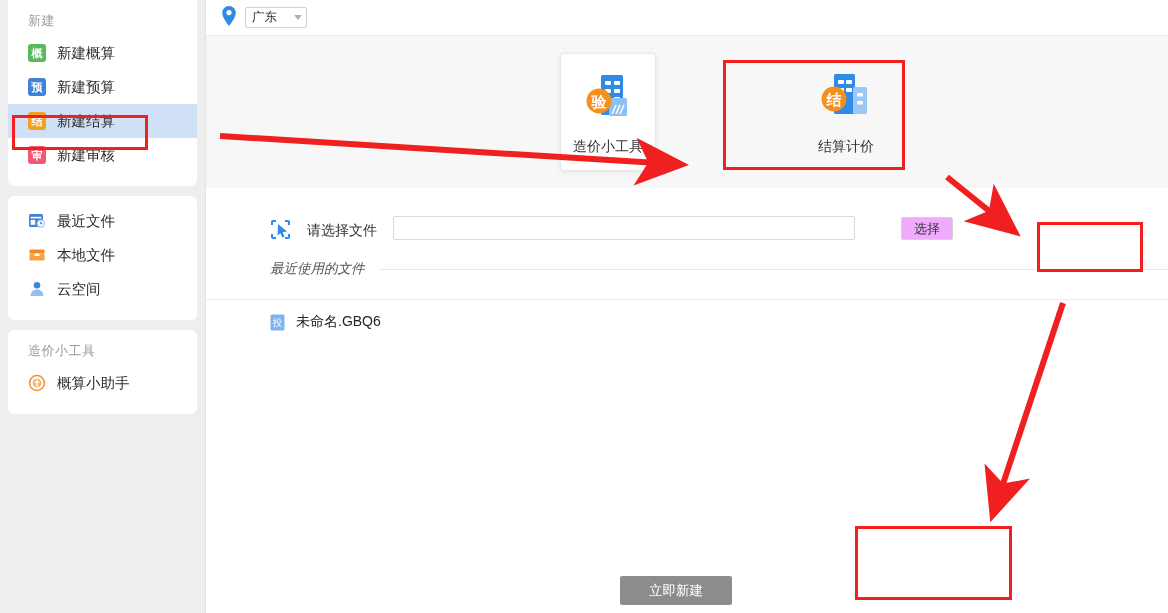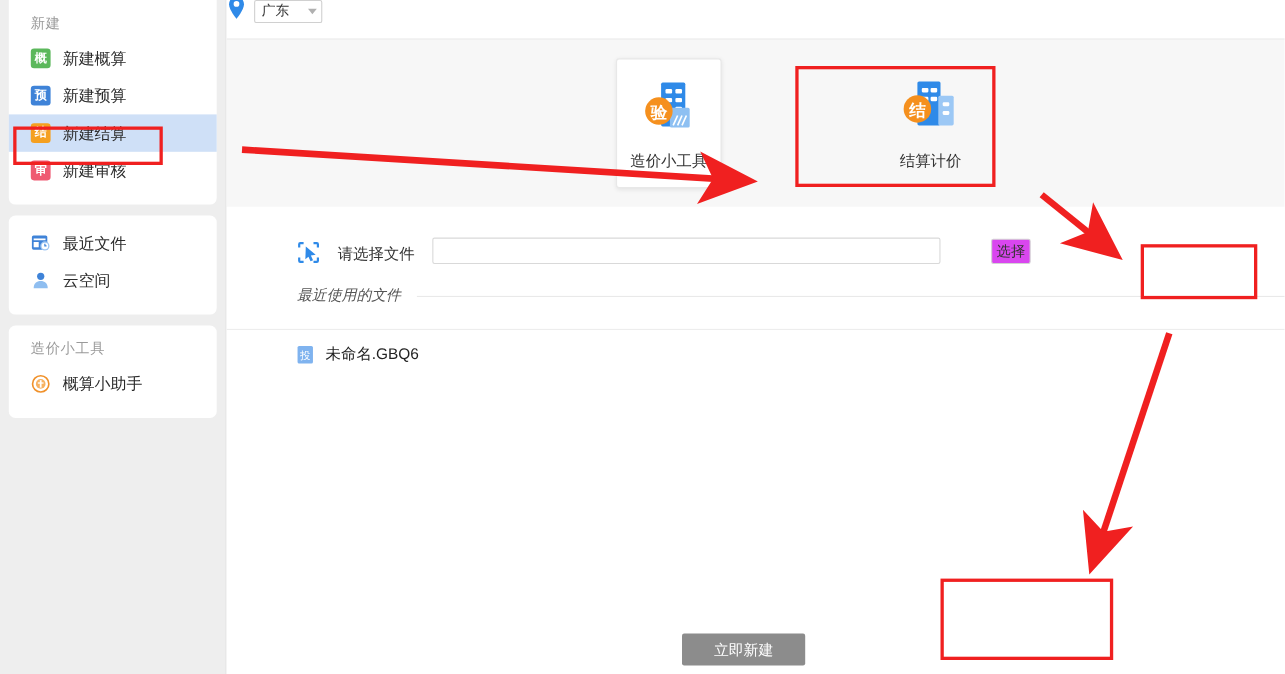--- a/index.html
+++ b/index.html
@@ -84,20 +84,22 @@
     flex: 1;
     height: 613px;
     position: relative;
     background: #ffffff;
     overflow: hidden;
   }
   .topbar {
     height: 35px;
     background: #ffffff;
     display: flex;
+    align-items: center;
+    padding-left: 14px;
     box-sizing: border-box;
   }
   .pin-icon { width: 18px; height: 22px; margin-right: 7px; margin-top: -4px;}
   .region-select {
     width: 62px; height: 21px;
     border: 1px solid #d0d0d0;
     border-radius: 2px;
     background: #fff;
     display: flex;
     align-items: center;
@@ -179,25 +181,25 @@
     background: #fff;
     font-size: 13px;
     padding: 0 6px;
     box-sizing: border-box;
     color: #333;
     outline: none;
     max-width: 462px;
     font-family: "Liberation Sans", sans-serif;
   }
   .choose-btn {
-    width: 36px; height: 23px;
+    width: 52px; height: 23px;
     margin-left: 46px;
     border: 1px solid #d3d3d3;
     border-radius: 2px;
-    background: #d946ef;
+    background: #f0abfc;
     font-size: 13px;
     color: #333;
     cursor: pointer;
     font-family: "Liberation Sans", sans-serif;
     line-height: 21px;
     padding: 0;
   }
   .recent-head {
     display: flex;
     align-items: center;
@@ -306,20 +308,30 @@
             <rect x="2.6" y="4.8" width="10.8" height="1.6" fill="#ffffff"></rect>
             <rect x="2.6" y="8" width="4.6" height="4.8" fill="#ffffff"></rect>
             <circle cx="12.8" cy="11.6" r="4.2" fill="#9ec6f2"></circle>
             <circle cx="12.8" cy="11.6" r="3" fill="#ffffff"></circle>
             <path d="M12.8 9.6 L12.8 11.6 L14.3 11.6" stroke="#3f83d8" stroke-width="1.1" fill="none"></path>
           </svg>
         </span>
         <span class="nav-label">最近文件</span>
       </div>
 
+      <div class="nav-item">
+        <span class="gicon">
+          <svg viewBox="0 0 18 18" width="18" height="18">
+            <rect x="1.5" y="3.5" width="15" height="4" rx="1" fill="#f08c1e"></rect>
+            <rect x="1.5" y="7.5" width="15" height="7" rx="1.2" fill="#f5a440"></rect>
+            <rect x="6.5" y="7.5" width="5" height="2.6" rx="0.6" fill="#ffffff"></rect>
+          </svg>
+        </span>
+        <span class="nav-label">本地文件</span>
+      </div>
 
       <div class="nav-item">
         <span class="gicon">
           <svg viewBox="0 0 18 18" width="18" height="18">
             <circle cx="9" cy="5.2" r="3.3" fill="#3f83d8"></circle>
             <path d="M2.6 16 C2.6 11.6 5.4 9.4 9 9.4 C12.6 9.4 15.4 11.6 15.4 16 Z" fill="#8fbef0"></path>
           </svg>
         </span>
         <span class="nav-label">云空间</span>
       </div>

